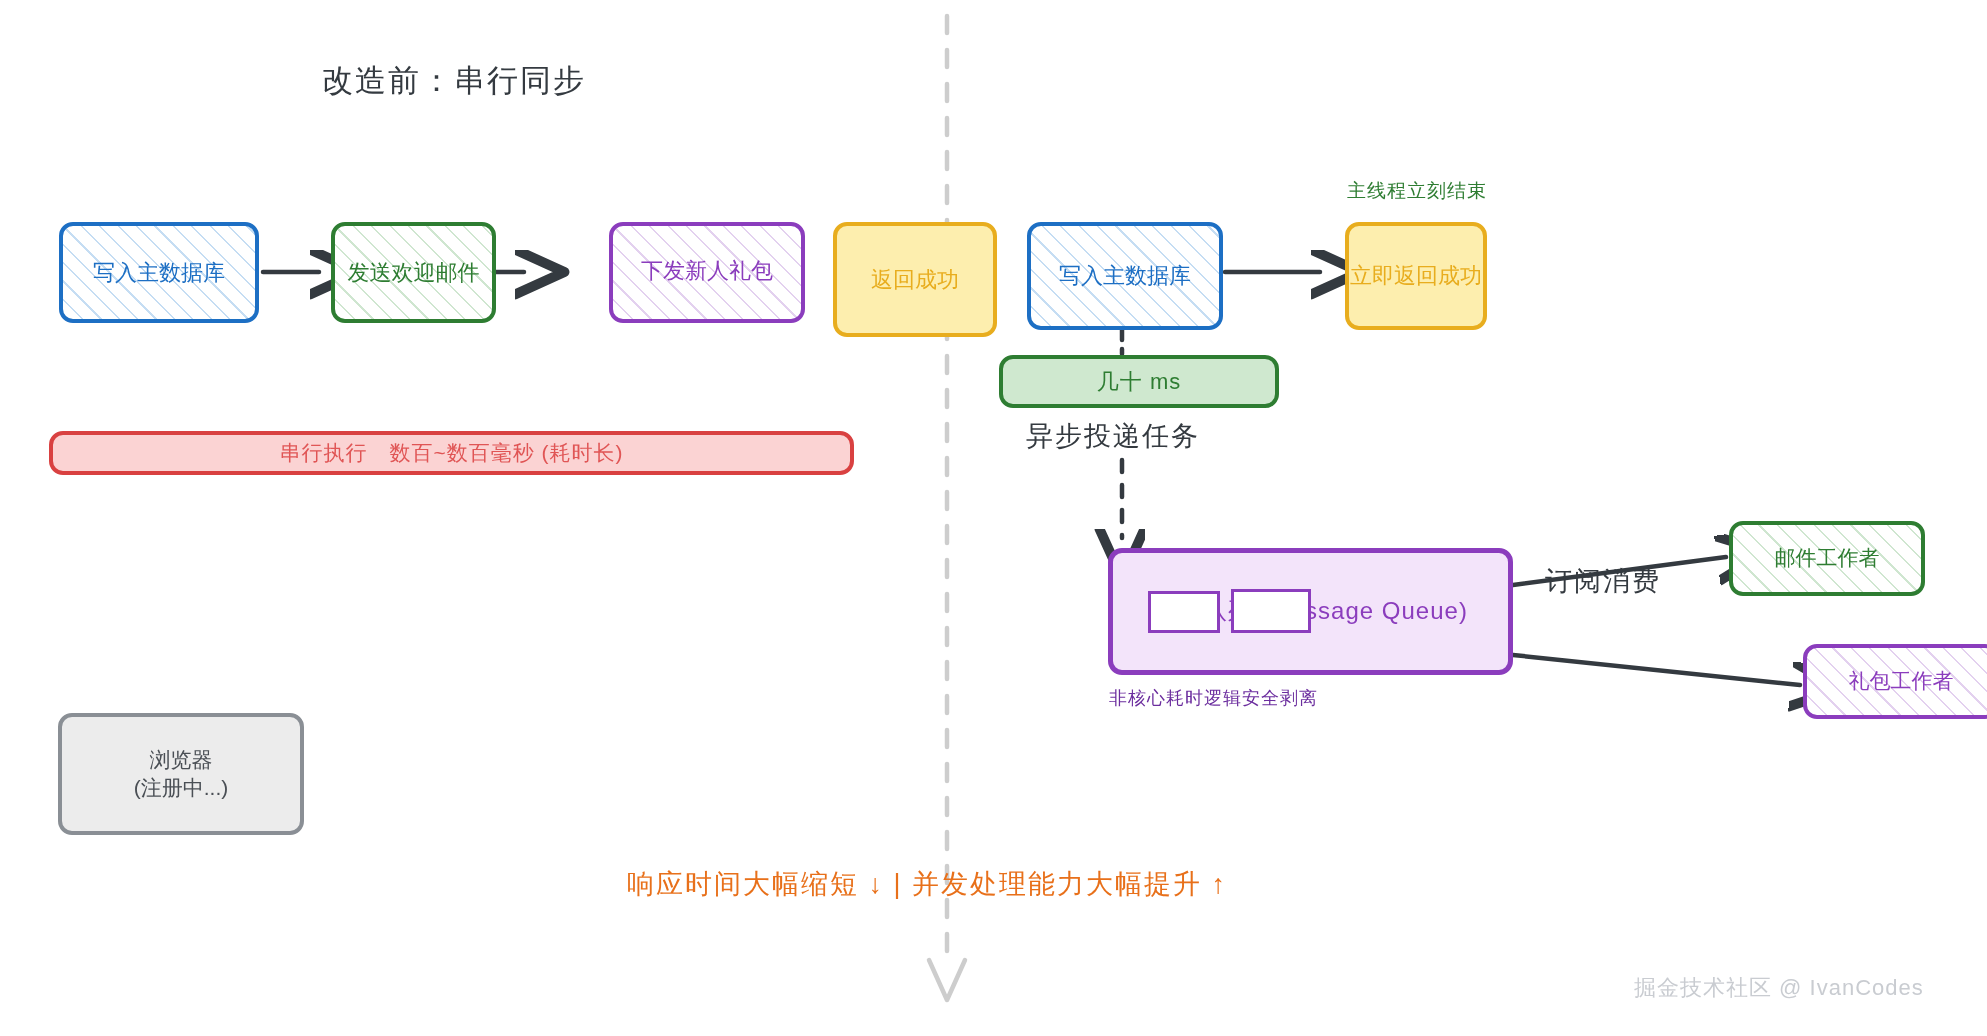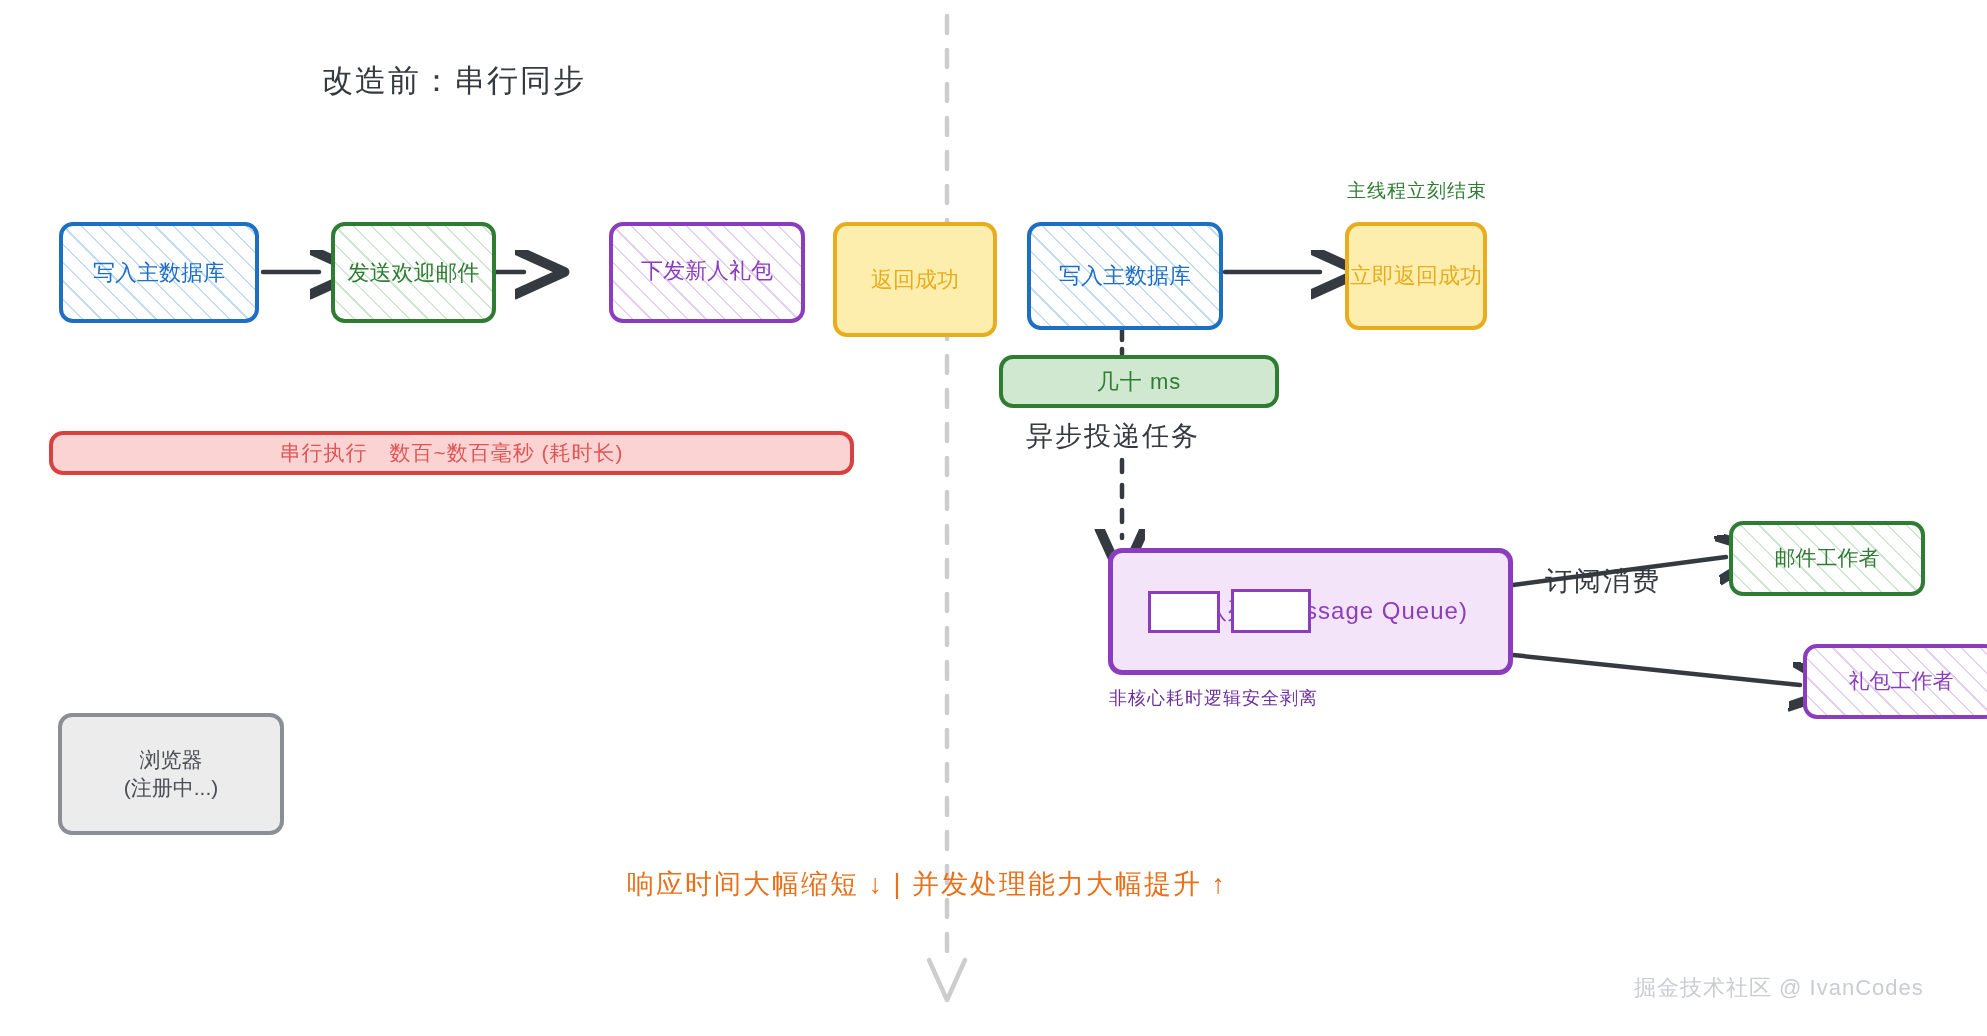--- a/index.html
+++ b/index.html
@@ -113,21 +113,21 @@
   <div class="node box solidfill" style="left:833px;top:222px;width:164px;height:115px;
        border-color:#e8ad1e;color:#e8ad1e;--fc:#fdeeae;">
     <span class="lbl" style="color:#e8ad1e;font-size:22px;">返回成功</span>
   </div>
 
   <div class="node box solidfill" style="left:49px;top:390px;width:805px;height:44px;
        border-color:#d94141;color:#d94141;--fc:#fbd3d3;border-width:4px;margin-top:41px;">
     <span class="lbl" style="color:#e05555;font-size:21px;letter-spacing:1px;">串行执行　数百~数百毫秒 (耗时长)</span>
   </div>
 
-  <div class="node box solidfill" style="left:58px;top:713px;width:226px;height:122px;
+  <div class="node box solidfill" style="left:58px;top:713px;width:246px;height:122px;
        border-color:#8a8f95;color:#8a8f95;--fc:#ececec;border-width:4px;">
     <span class="lbl" style="color:#4a4f55;font-size:21px;">浏览器
 (注册中...)</span>
   </div>
 
   <div class="anno" style="left:1347px;top:178px;color:#2e7d32;font-size:19px;letter-spacing:1px;">主线程立刻结束</div>
 
   <div class="node box hatch" style="left:1027px;top:222px;width:196px;height:108px;
        border-color:#1d6fc4;color:#1d6fc4;--hc:#c5ddf3;">
     <span class="lbl" style="color:#1d6fc4;font-size:22px;">写入主数据库</span>

